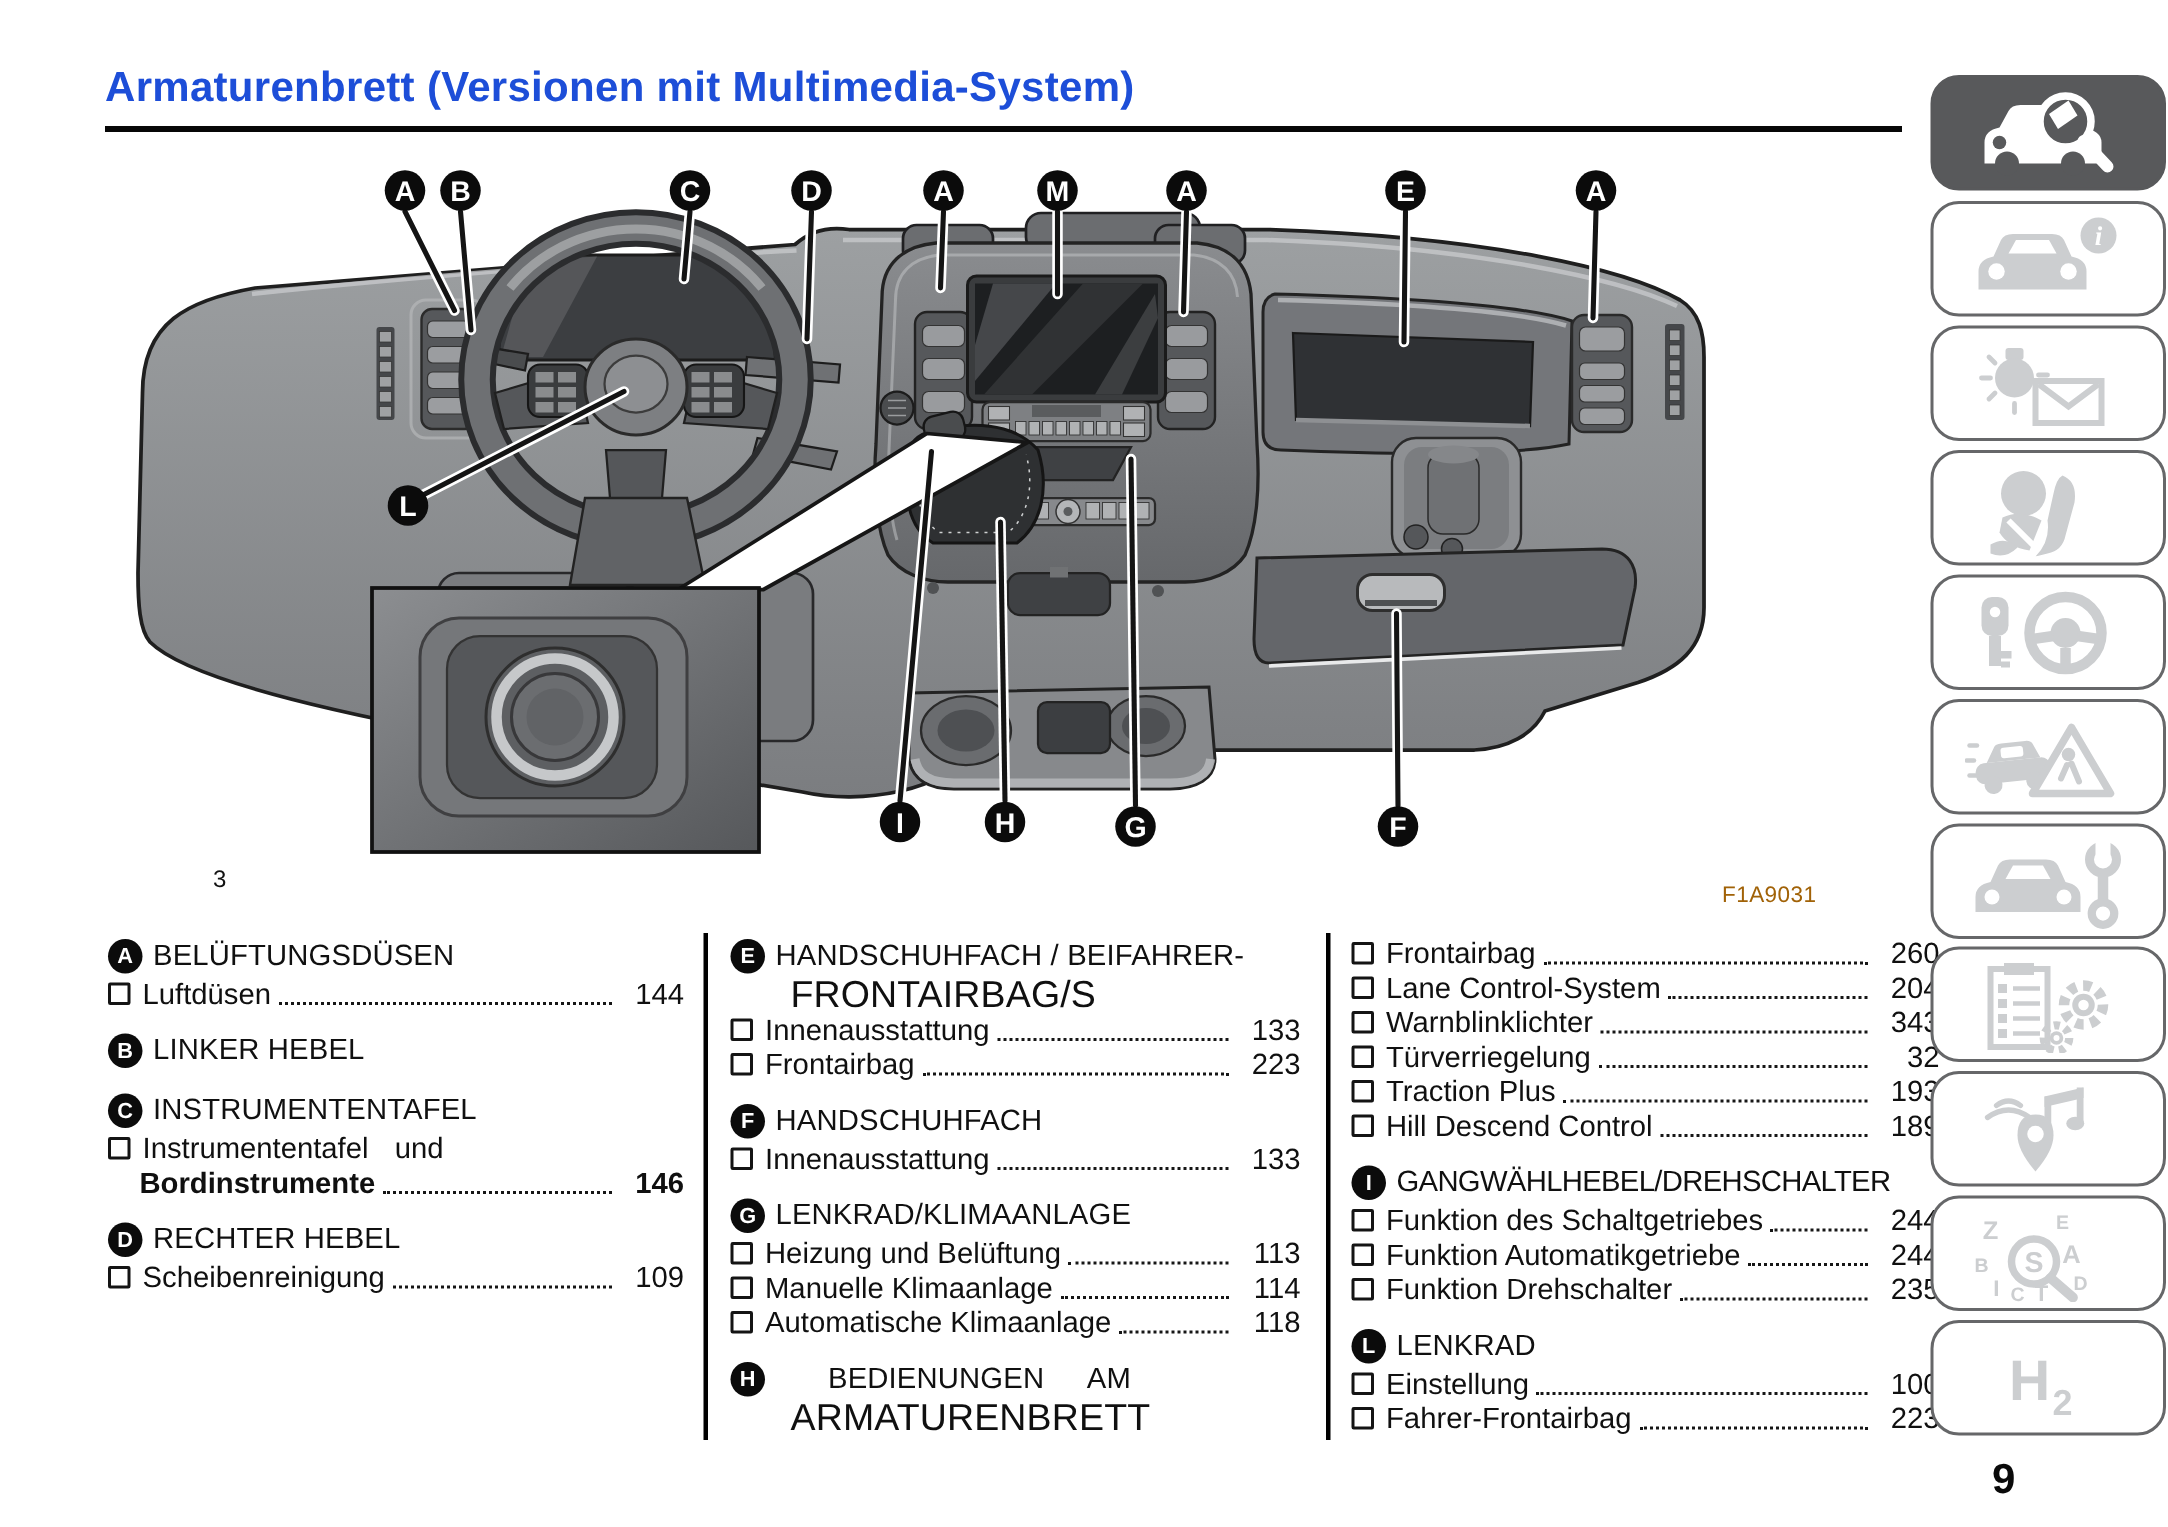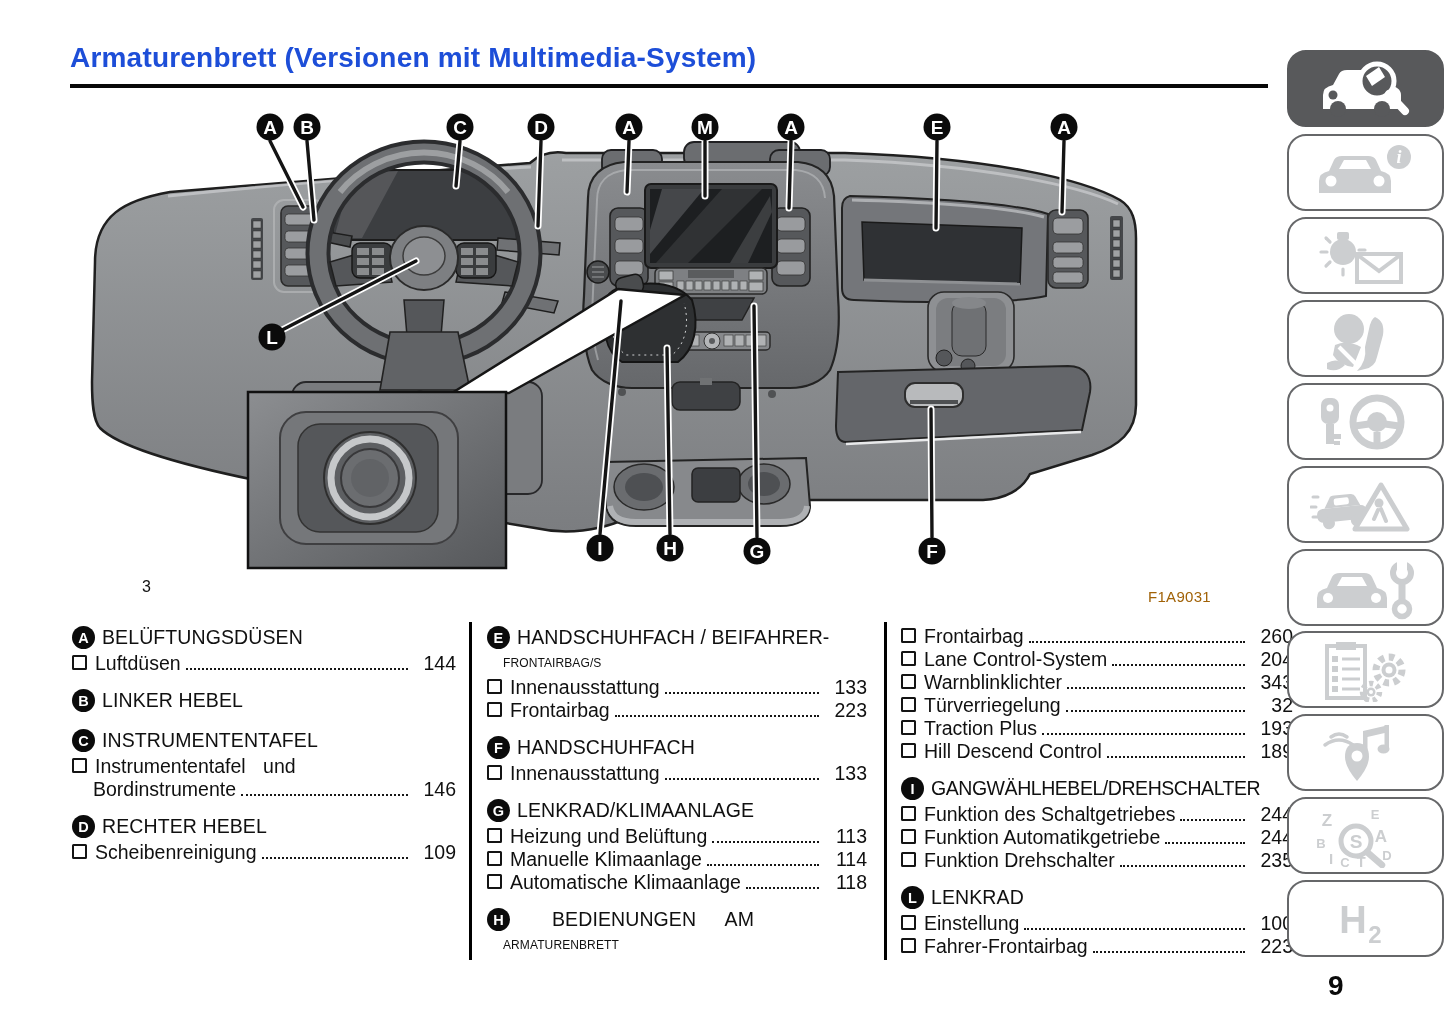--- a/index.html
+++ b/index.html
@@ -23,28 +23,28 @@
   
   .vdiv{position:absolute;top:622px;width:2.5px;height:338px;background:#000;}
   .d1{left:469px;} .d2{left:884px;}
   .col{position:absolute;top:624px;color:#101010;}
   .c1{left:72px;width:384px;} .c2{left:487px;width:380px;} .c3{left:901px;width:392px;}
   .sec{margin-bottom:13px;}
   .hdr{display:flex;align-items:center;height:27px;font-size:19.5px;letter-spacing:.1px;}
   .badge{flex:0 0 auto;width:23px;height:23px;border-radius:50%;background:#0b0b0b;color:#fff;
     display:inline-flex;align-items:center;justify-content:center;font-size:14.5px;font-weight:bold;
     margin-right:7px;}
-  .hdr2{font-size:12px;height:24px;line-height:24px;margin-left:16px;letter-spacing:.1px;}
+  .hdr2{font-size:25px;height:24px;line-height:24px;margin-left:40px;letter-spacing:.1px;}
   .row{display:flex;align-items:flex-end;height:23px;font-size:19.5px;line-height:22px;}
   .sq{flex:0 0 auto;width:11px;height:11px;border:2.4px solid #141414;border-radius:1.5px;
     margin:0 8px 4px 0;}
   .lb{white-space:nowrap;}
   .dots{flex:1 1 auto;min-width:10px;border-bottom:2.6px dotted #161616;margin:0 6px 4.5px 5px;}
   .pg{flex:0 0 auto;min-width:42px;text-align:right;margin-top:26px;}
-  .row.cont{padding-left:21px;}
+  .row.cont{padding-left:21px;font-weight:bold;}
   .wide{word-spacing:12px;}
   .hspace{word-spacing:24px;margin-left:35px;}
   .tight{letter-spacing:-.45px;white-space:nowrap;}
 
   .pagenum{position:absolute;left:1328px;top:970px;font-size:28px;font-weight:800;color:#0a0a0a;}
 
   
   .tab{position:absolute;left:1287px;width:157px;height:77px;background:#fff;
     border:2px solid #666769;border-radius:19px;box-sizing:border-box;
     display:flex;align-items:center;justify-content:center;}

